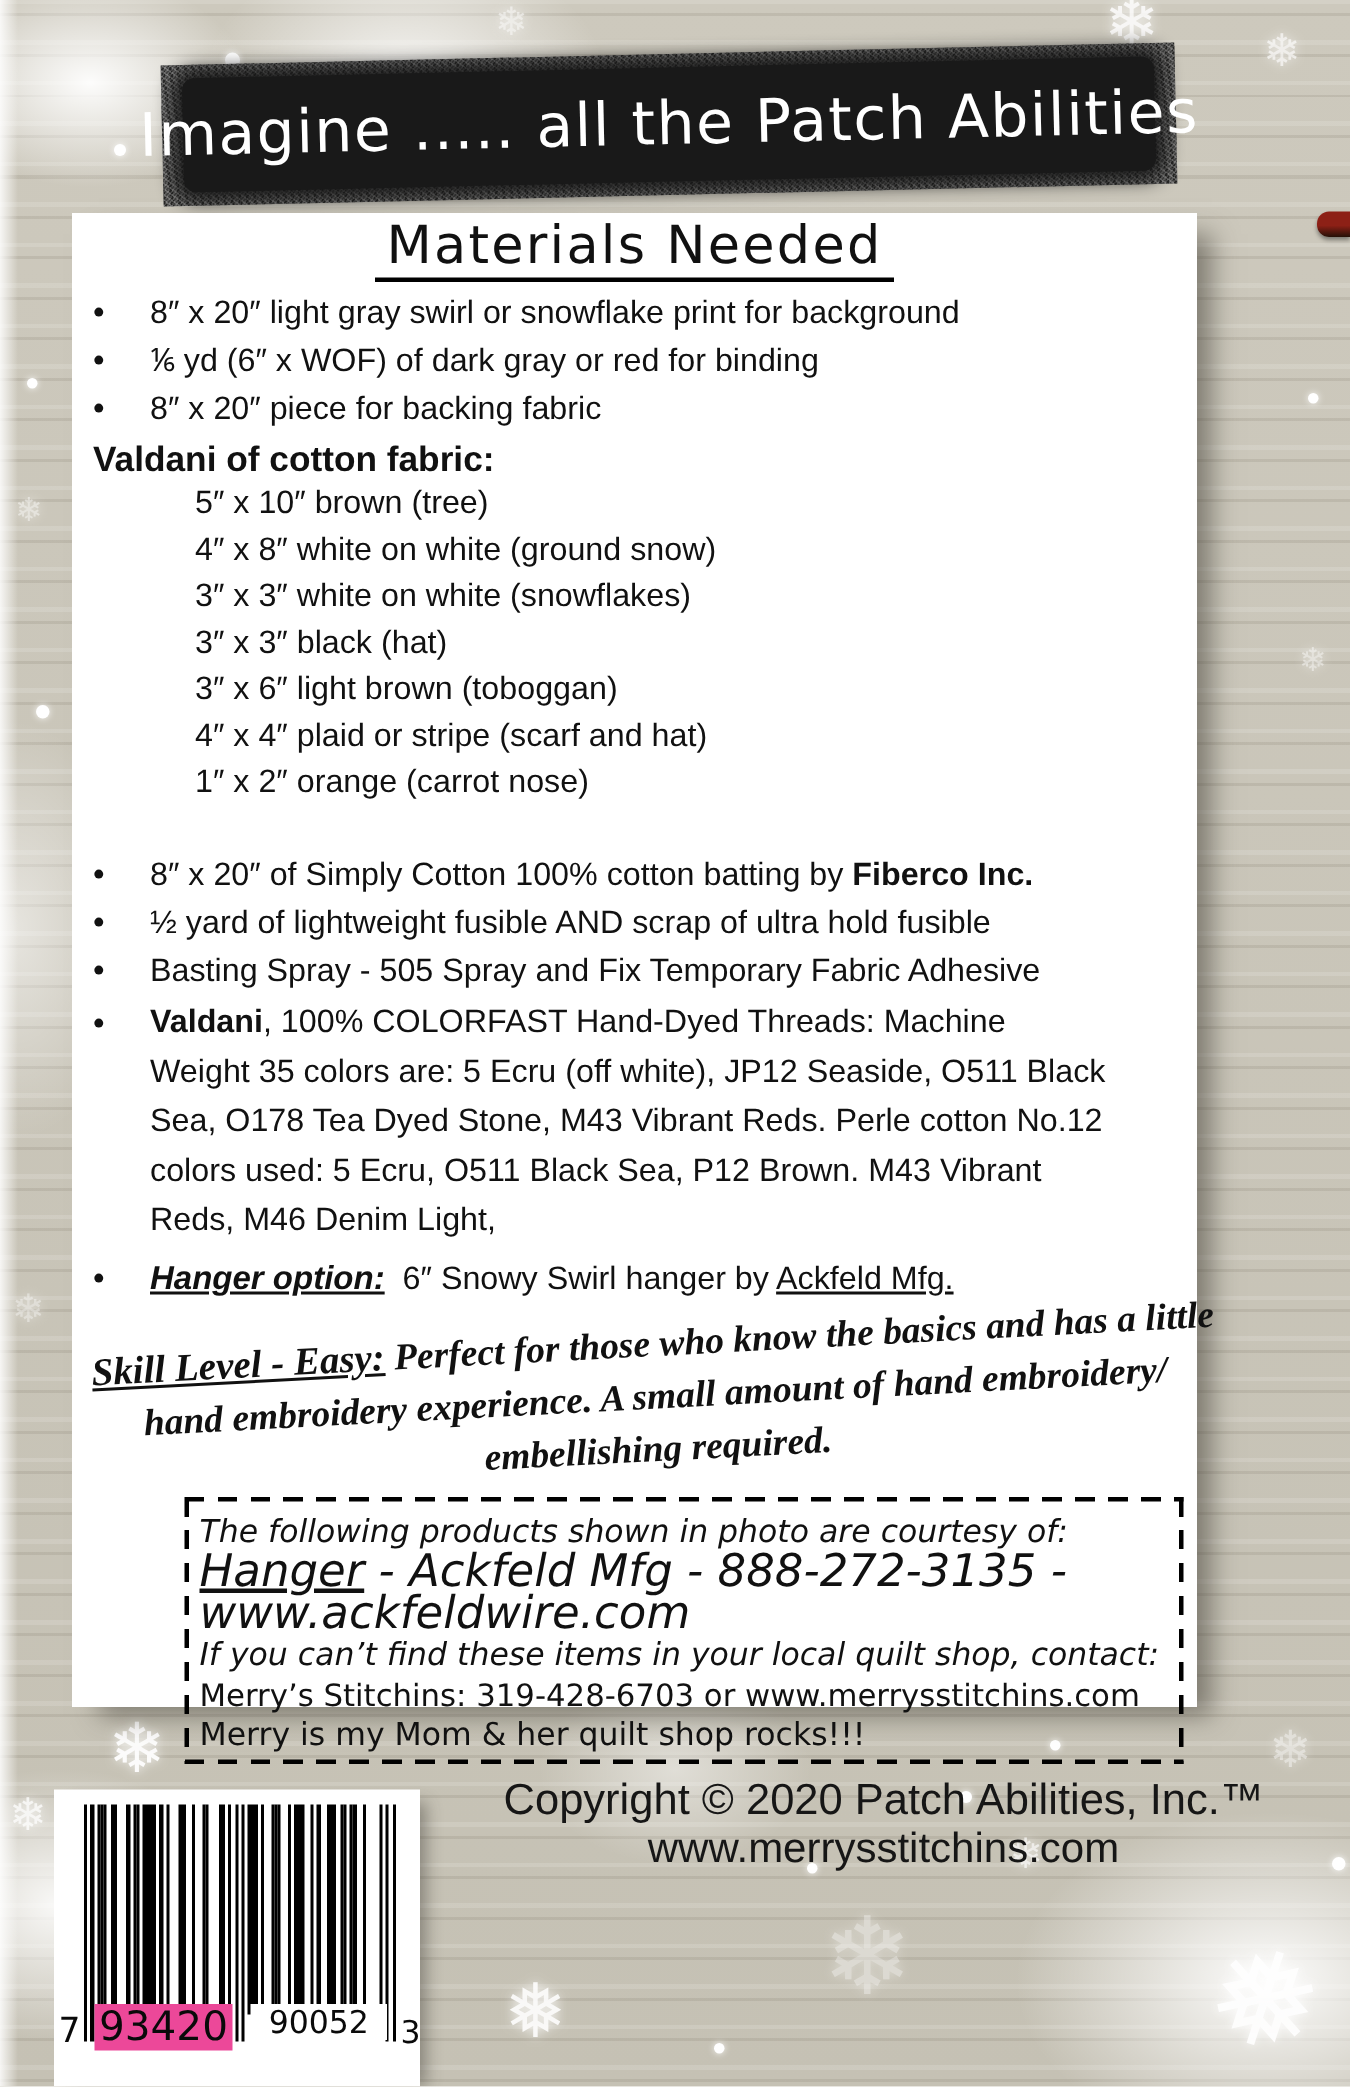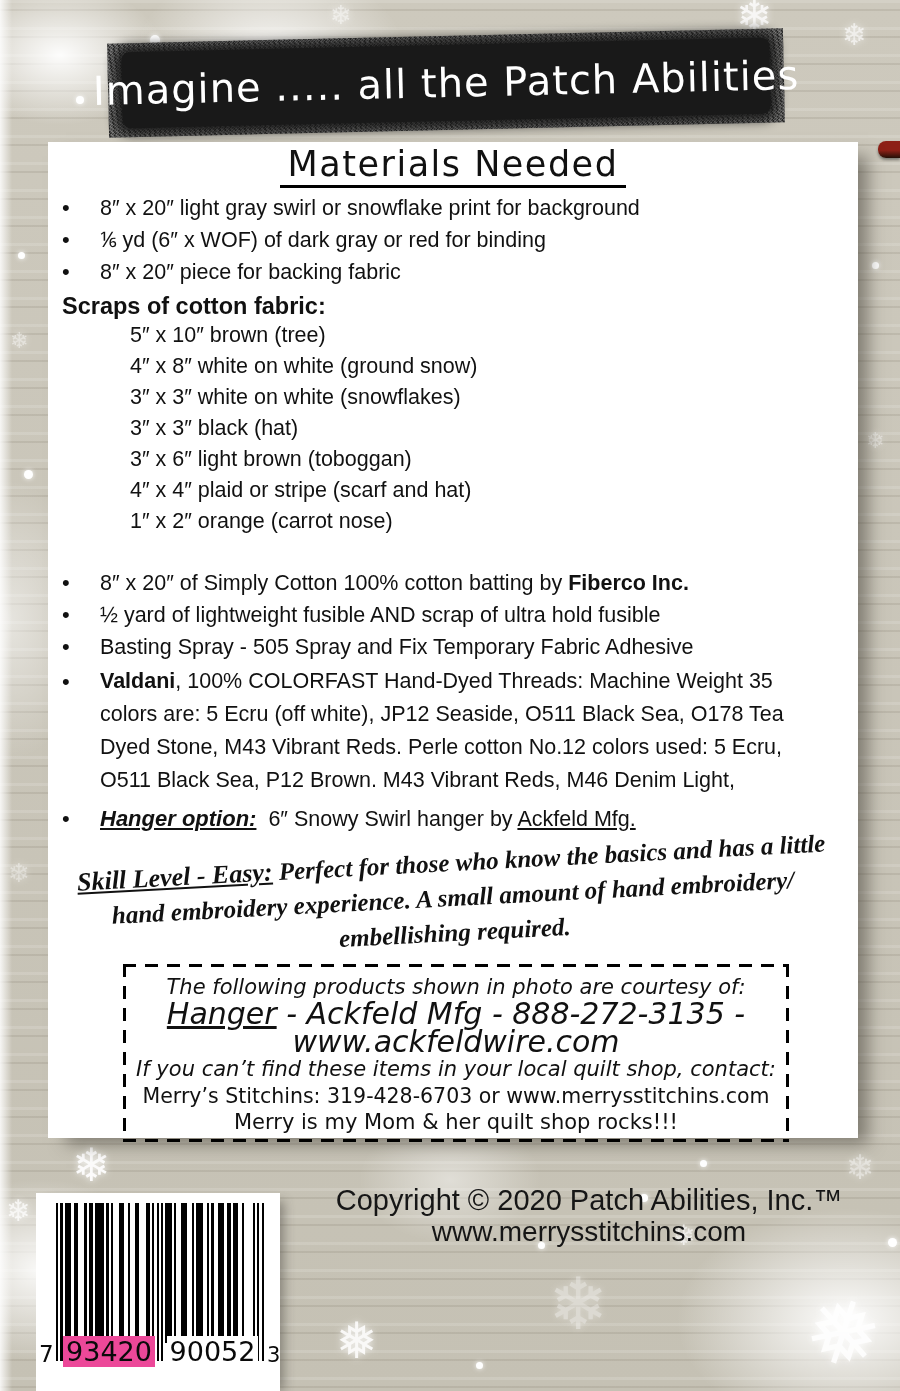--- a/index.html
+++ b/index.html
@@ -29,21 +29,21 @@
       repeating-linear-gradient(-49deg, rgba(235,235,235,.18) 0 1px, transparent 1px 2px),
       repeating-linear-gradient(84deg, rgba(0,0,0,.55) 0 2px, transparent 2px 5px);}
   .banner .core{position:absolute;inset:9px 14px;background:#191919;border-radius:8px;box-shadow:0 0 12px 6px rgba(22,22,22,.95);}
   .banner .label{position:absolute;inset:0;z-index:2;display:flex;align-items:center;justify-content:center;
     color:#fff;font-family:"DejaVu Sans",sans-serif;font-size:40px;letter-spacing:1px;white-space:nowrap;}
 
   .red-mark{position:absolute;right:0;top:141px;width:22px;height:17px;border-radius:8px 0 0 8px;
     background:linear-gradient(180deg,#8d2016 0 55%,#241007 100%);box-shadow:0 2px 3px rgba(0,0,0,.4);}
 
   
-  .panel{position:absolute;left:48px;top:142px;width:810px;height:996px;background:#fff;
+  .panel{position:absolute;left:48px;top:142px;width:750px;height:996px;background:#fff;
     box-shadow:14px 10px 16px -4px rgba(70,66,56,.55);}
 
   .title{margin:2px 0 8px;text-align:center;font-family:"DejaVu Sans",sans-serif;font-weight:normal;
     font-size:35px;letter-spacing:1.5px;}
   .title span{border-bottom:3px solid #000;padding:0 8px 1px;}
 
   .b-row{display:flex;align-items:flex-start;font-size:21.5px;line-height:31px;}
   .b-row.h32{line-height:32px;}
   .b-dot{flex:0 0 38px;margin-left:14px;text-align:left;font-size:22px;}
   .b-txt{flex:1;padding-right:24px;}
@@ -52,21 +52,21 @@
   .scrap{margin-left:82px;font-size:21.5px;line-height:31px;}
   .gap30{height:30px;} .gap6{height:6px;} .gap2{height:2px;}
   .it{} .bd{font-weight:bold;} .ul{text-decoration:underline;}
   .hang-label{font-weight:bold;font-style:italic;text-decoration:underline;font-size:22px;}
 
   .skill{margin:10px auto 0;width:778px;transform:rotate(-3deg);text-align:center;
     font-family:"Liberation Serif",serif;font-weight:bold;font-style:italic;font-size:25px;line-height:35px;}
   .skill .ul{font-size:26px;}
 
   .infobox{position:relative;margin:14px auto 0;margin-left:75px;width:646px;padding:8px 10px 6px;
-    text-align:center;font-family:"DejaVu Sans",sans-serif;
+    text-align:left;font-family:"DejaVu Sans",sans-serif;
     background:
       repeating-linear-gradient(90deg,#000 0 13px,transparent 13px 22px) left top / 100% 3px no-repeat,
       repeating-linear-gradient(90deg,#000 0 13px,transparent 13px 22px) left bottom / 100% 3px no-repeat,
       repeating-linear-gradient(180deg,#000 0 13px,transparent 13px 22px) left top / 3px 100% no-repeat,
       repeating-linear-gradient(180deg,#000 0 13px,transparent 13px 22px) right top / 3px 100% no-repeat;}
   .infobox .l1{font-size:21px;font-style:italic;line-height:26px;margin-top:2px;}
   .infobox .l2{font-size:30px;font-style:italic;line-height:28px;}
   .infobox .l3{font-size:21px;font-style:italic;line-height:27px;}
   .infobox .l4{font-size:20.5px;line-height:26px;}
   .infobox .l5{font-size:21px;line-height:27px;}
@@ -81,21 +81,21 @@
   
   .bc-box{position:absolute;left:36px;top:1193px;width:244px;height:198px;background:#fff;
     box-shadow:8px 4px 10px -4px rgba(60,58,50,.45);}
   .bc-bars{position:absolute;left:20px;top:10px;height:158px;display:flex;align-items:flex-start;}
   .module{width:2.2px;height:140px;background:transparent;}
   .module.black{background:#000;}
   .module.guard{height:158px;}
   .bc-num{position:absolute;font-family:"DejaVu Sans",sans-serif;color:#0a0a0a;}
   .bc-d7{left:3px;top:148px;font-size:23px;}
   .bc-g1{left:27px;top:143px;width:92px;text-align:center;font-size:27px;background:#ec4899;}
-  .bc-g2{left:131px;top:143px;width:91px;text-align:center;font-size:27px;background:#fff;}
+  .bc-g2{left:131px;top:143px;width:91px;text-align:center;font-size:21px;background:#fff;}
   .bc-d3{left:231px;top:150px;font-size:21px;}
 </style>
 </head>
 <body>
 
 <div class="page">
 
   <span class="snow" style="left:736px;top:-6px;font-size:44px;opacity:.85;">❄</span>
   <span class="snow" style="left:842px;top:20px;font-size:30px;opacity:.7;">❄</span>
   <span class="snow" style="left:330px;top:2px;font-size:26px;opacity:.55;">❄</span>
@@ -144,21 +144,21 @@
     </div>
     <div class="b-row h32">
       <span class="b-dot">•</span>
       <span class="b-txt">⅙ yd (6″ x WOF) of dark gray or red for binding</span>
     </div>
     <div class="b-row h32">
       <span class="b-dot">•</span>
       <span class="b-txt">8″ x 20″ piece for backing fabric</span>
     </div>
 
-    <div class="scraps-h">Scraps of cotton fabric:</div>
+    <div class="scraps-h">Valdani of cotton fabric:</div>
 
     <div class="scrap">5″ x 10″ brown (tree)</div>
     <div class="scrap">4″ x 8″ white on white (ground snow)</div>
     <div class="scrap">3″ x 3″ white on white (snowflakes)</div>
     <div class="scrap">3″ x 3″ black (hat)</div>
     <div class="scrap">3″ x 6″ light brown (toboggan)</div>
     <div class="scrap">4″ x 4″ plaid or stripe (scarf and hat)</div>
     <div class="scrap">1″ x 2″ orange (carrot nose)</div>
 
     <div class="gap30"></div>

